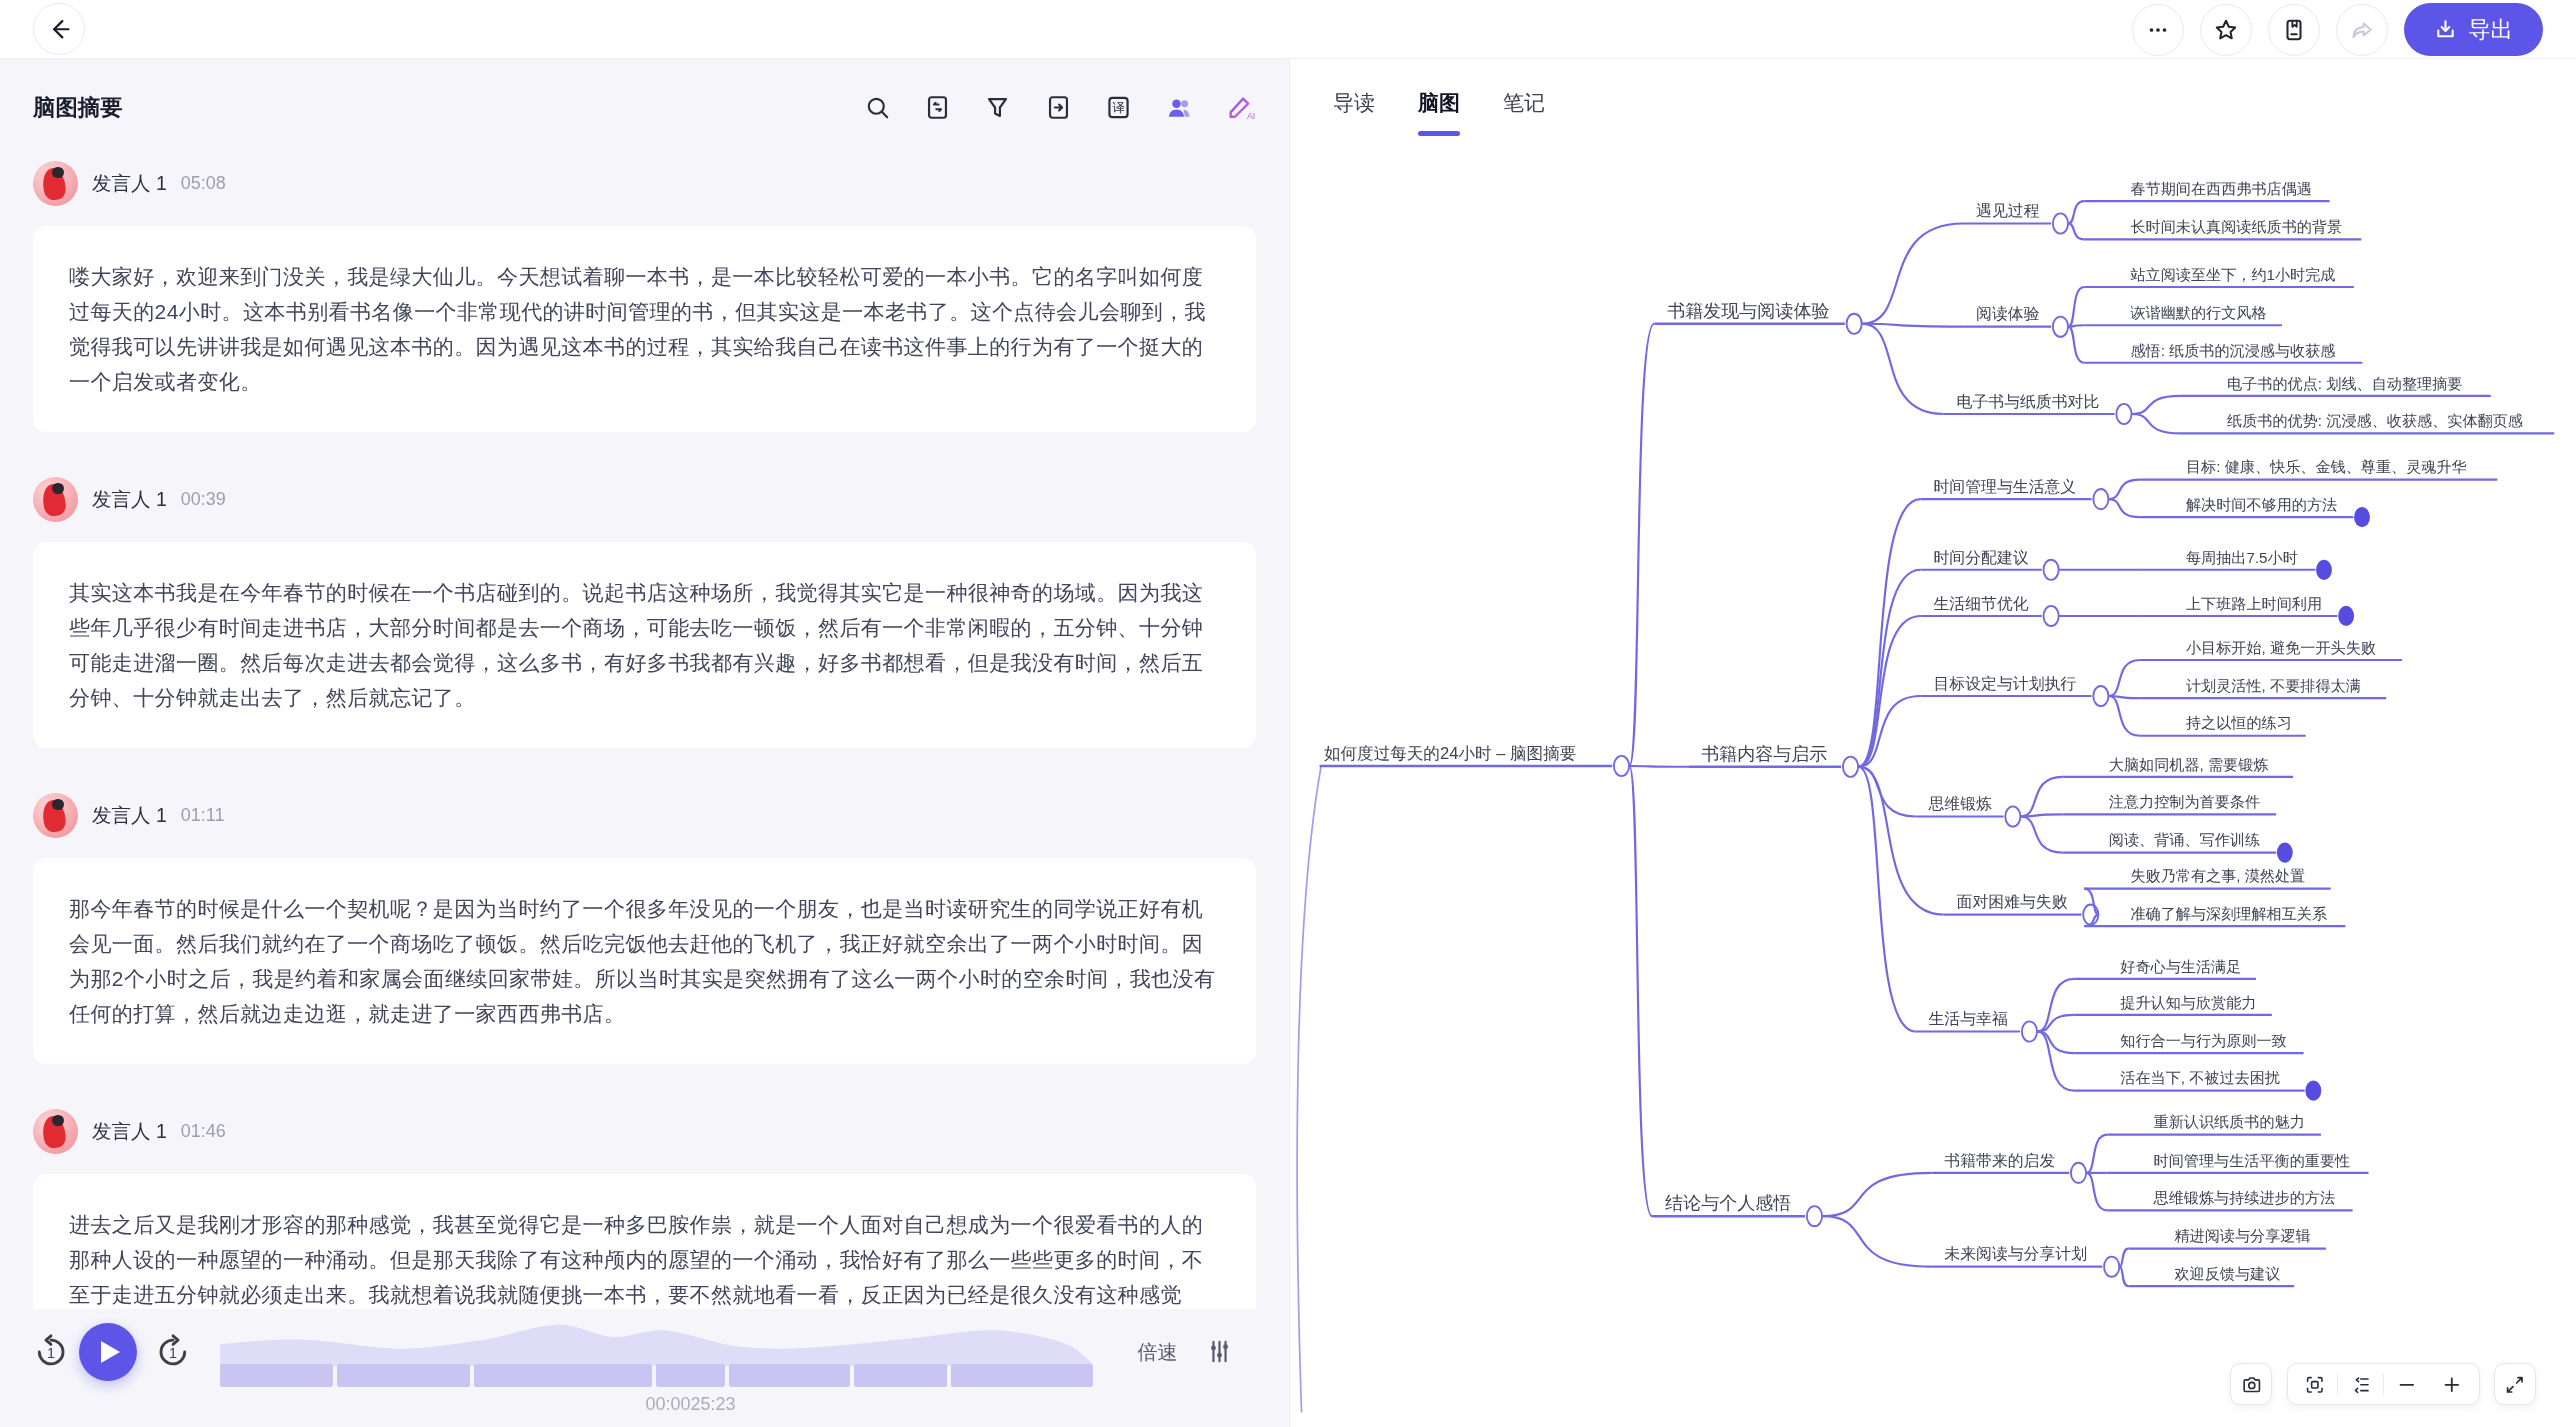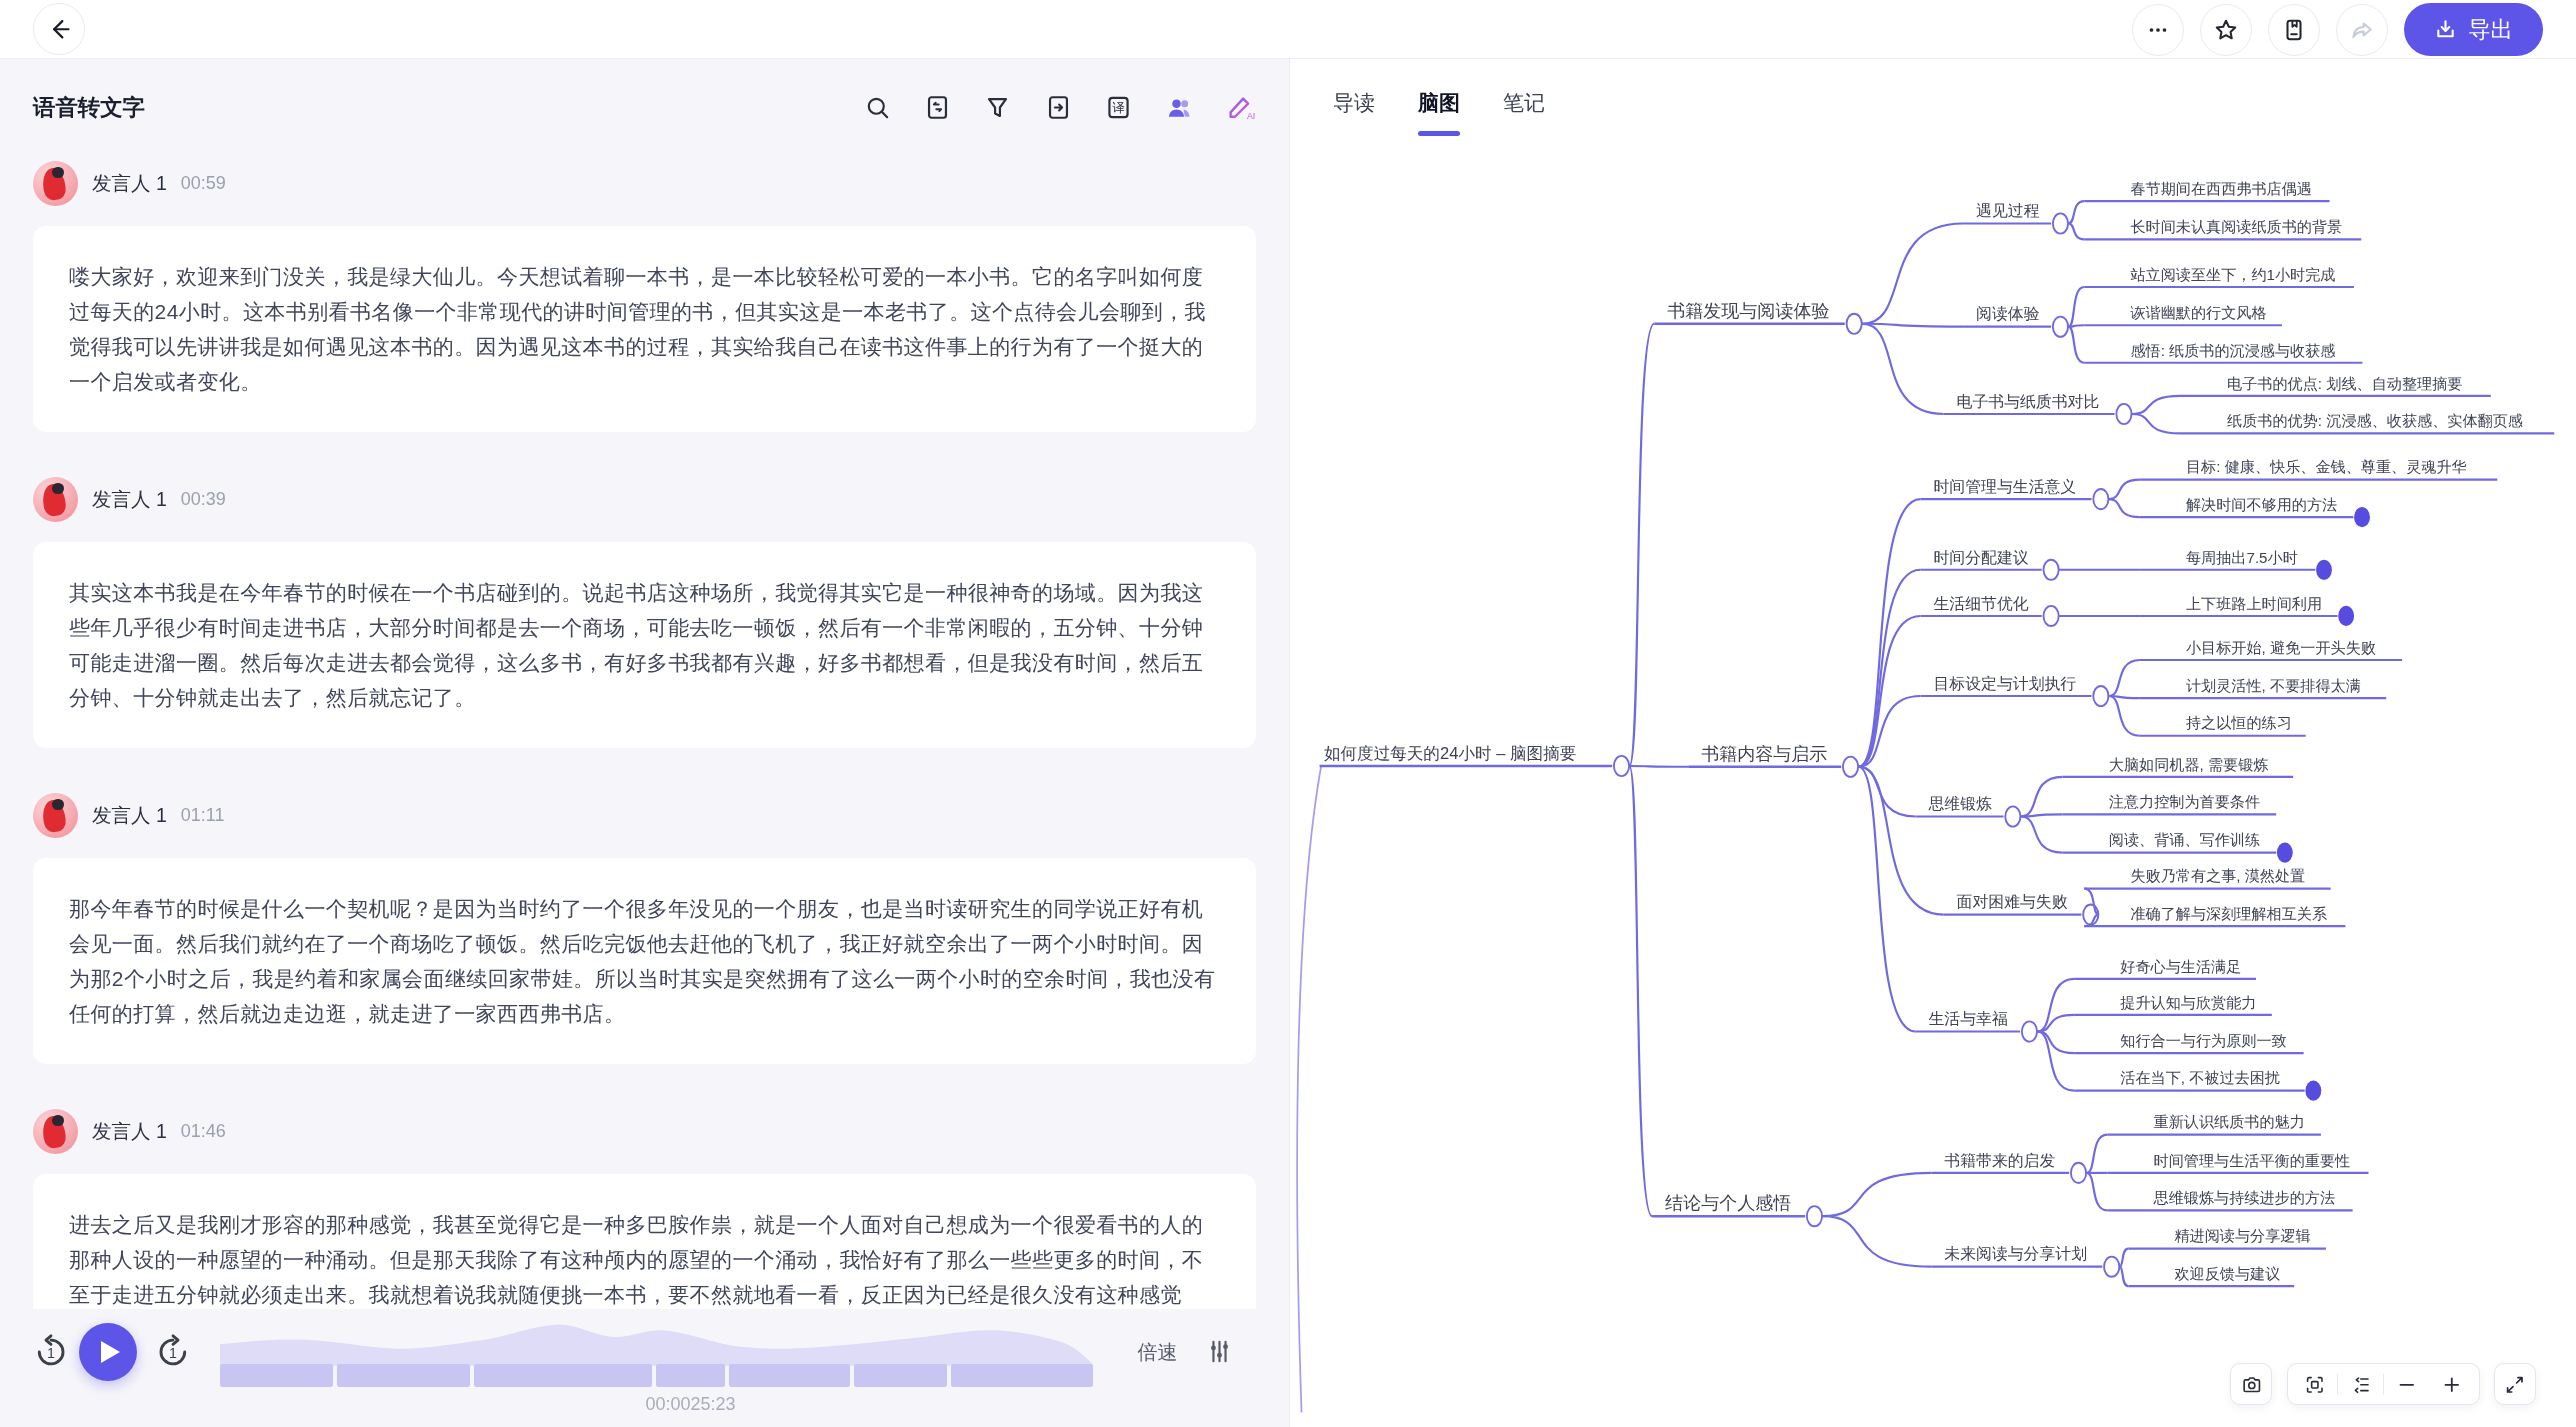--- a/index.html
+++ b/index.html
@@ -123,21 +123,21 @@
           <path d="M8 9.5 L12 13.5 L16 9.5" fill="none" stroke="#fff" stroke-width="2.2" stroke-linecap="round" stroke-linejoin="round"></path>
           <path d="M4.5 13 V19 H19.5 V13" fill="none" stroke="#fff" stroke-width="2.2" stroke-linecap="round" stroke-linejoin="round"></path>
         </svg>
         <span>导出</span>
       </div>
     </div>
   </div>
 
   <div class="left-panel">
     <div class="lp-header">
-      <div class="lp-title">语音转文字</div>
+      <div class="lp-title">脑图摘要</div>
       <div class="lp-tools">
         <div class="tool">
           <svg width="29" height="29" viewBox="0 0 24 24">
               <circle cx="11" cy="11" r="6.2" fill="none" stroke="#2A2D3A" stroke-width="1.8"></circle>
               <line x1="15.6" y1="15.6" x2="20" y2="20" stroke="#2A2D3A" stroke-width="1.8" stroke-linecap="round"></line>
             </svg>
         </div>
         <div class="tool">
           <svg width="29" height="29" viewBox="0 0 24 24">
               <rect x="5" y="3.5" width="14" height="17" rx="2" fill="none" stroke="#2A2D3A" stroke-width="1.8"></rect>
@@ -185,21 +185,21 @@
     </div>
 
     <div class="blocks" id="blocks">
         <div class="block">
           <div class="block-head">
             <div class="avatar">
               <div class="bird"></div>
               <div class="head"></div>
             </div>
             <span class="speaker">发言人 1</span>
-            <span class="time">00:59</span>
+            <span class="time">05:08</span>
           </div>
           <div class="card">喽大家好，欢迎来到门没关，我是绿大仙儿。今天想试着聊一本书，是一本比较轻松可爱的一本小书。它的名字叫如何度过每天的24小时。这本书别看书名像一个非常现代的讲时间管理的书，但其实这是一本老书了。这个点待会儿会聊到，我觉得我可以先讲讲我是如何遇见这本书的。因为遇见这本书的过程，其实给我自己在读书这件事上的行为有了一个挺大的一个启发或者变化。</div>
         </div>
         <div class="block">
           <div class="block-head">
             <div class="avatar">
               <div class="bird"></div>
               <div class="head"></div>
             </div>
             <span class="speaker">发言人 1</span>

